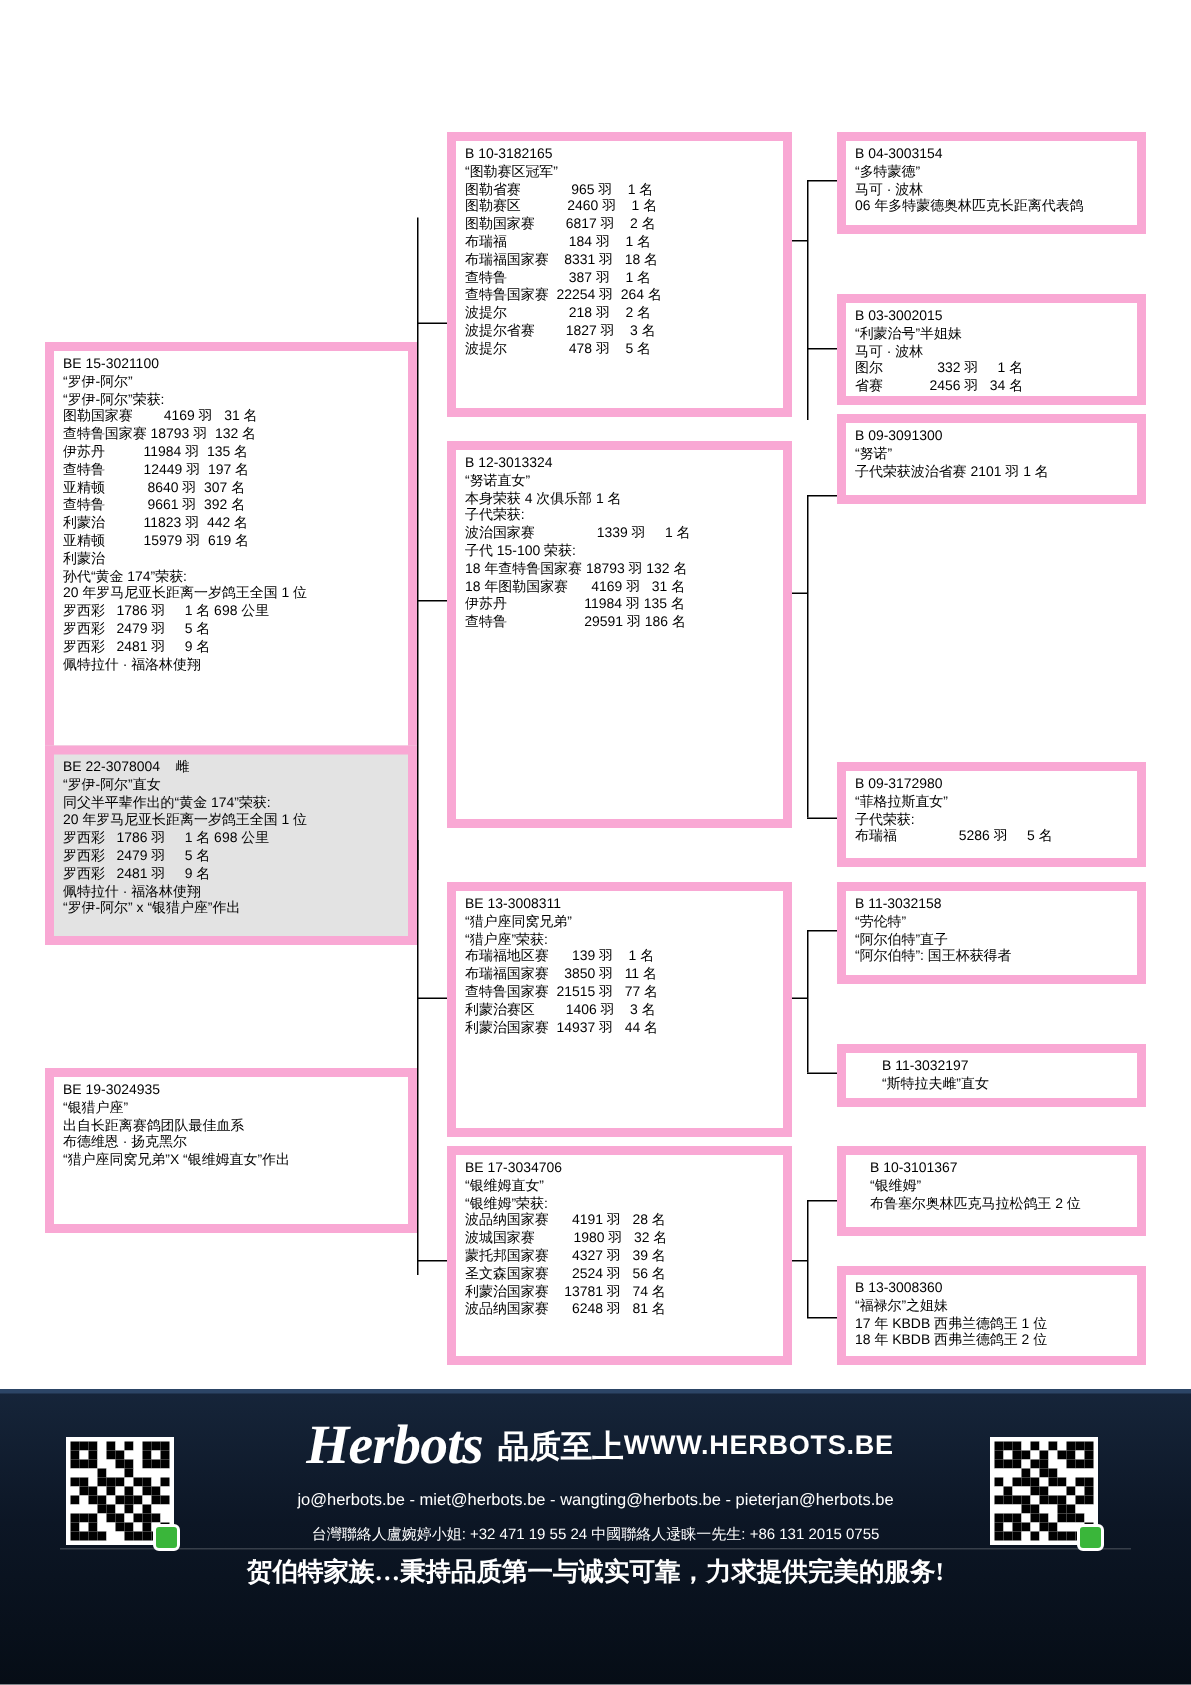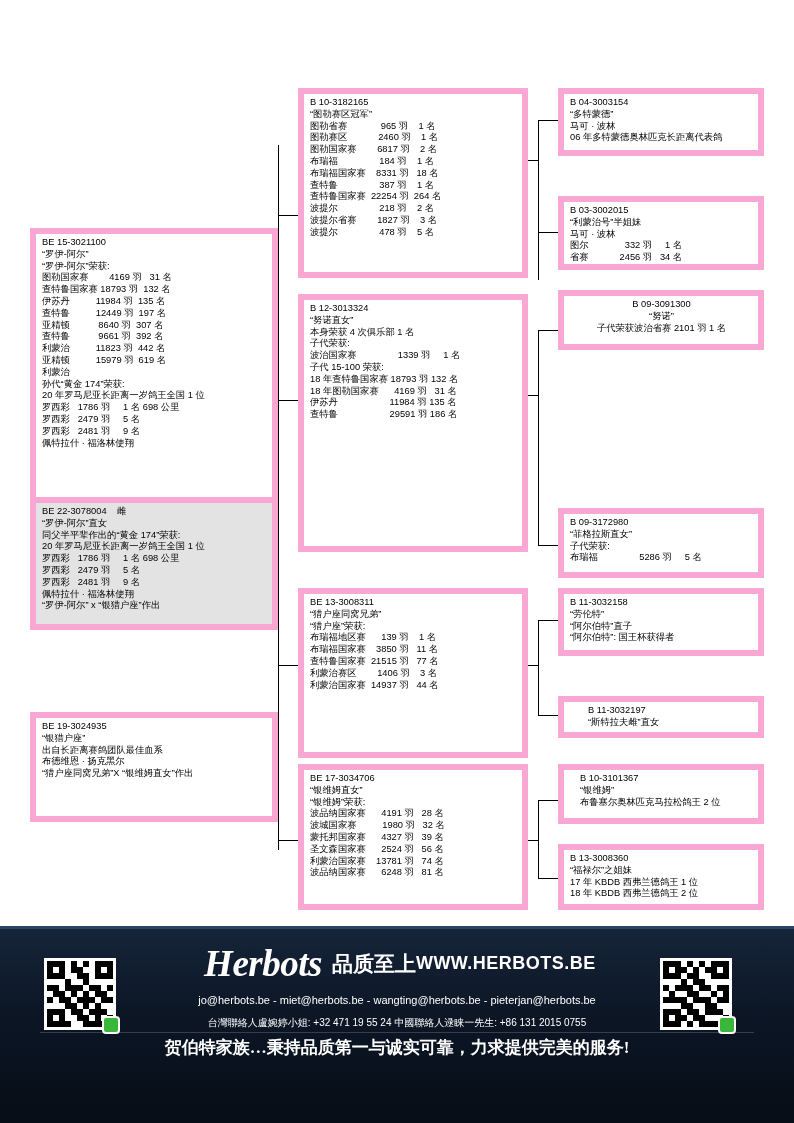--- a/index.html
+++ b/index.html
@@ -193,21 +193,21 @@
 “多特蒙德”
 马可 · 波林
 06 年多特蒙德奥林匹克长距离代表鸽</div>
 
   <div class="box" style="left:558px;top:196px;width:206px;height:74px;">B 03-3002015
 “利蒙治号”半姐妹
 马可 · 波林
 图尔              332 羽     1 名
 省赛            2456 羽   34 名</div>
 
-  <div class="box" style="left:558px;top:290px;width:206px;height:60px;text-align:center;">B 09-3091300
+  <div class="box" style="left:558px;top:276px;width:206px;height:60px;">B 09-3091300
 “努诺”
 子代荣获波治省赛 2101 羽 1 名</div>
 
   <div class="box" style="left:558px;top:508px;width:206px;height:70px;">B 09-3172980
 “菲格拉斯直女”
 子代荣获:
 布瑞福                5286 羽     5 名</div>
 
   <div class="box" style="left:558px;top:588px;width:206px;height:68px;">B 11-3032158
 “劳伦特”

